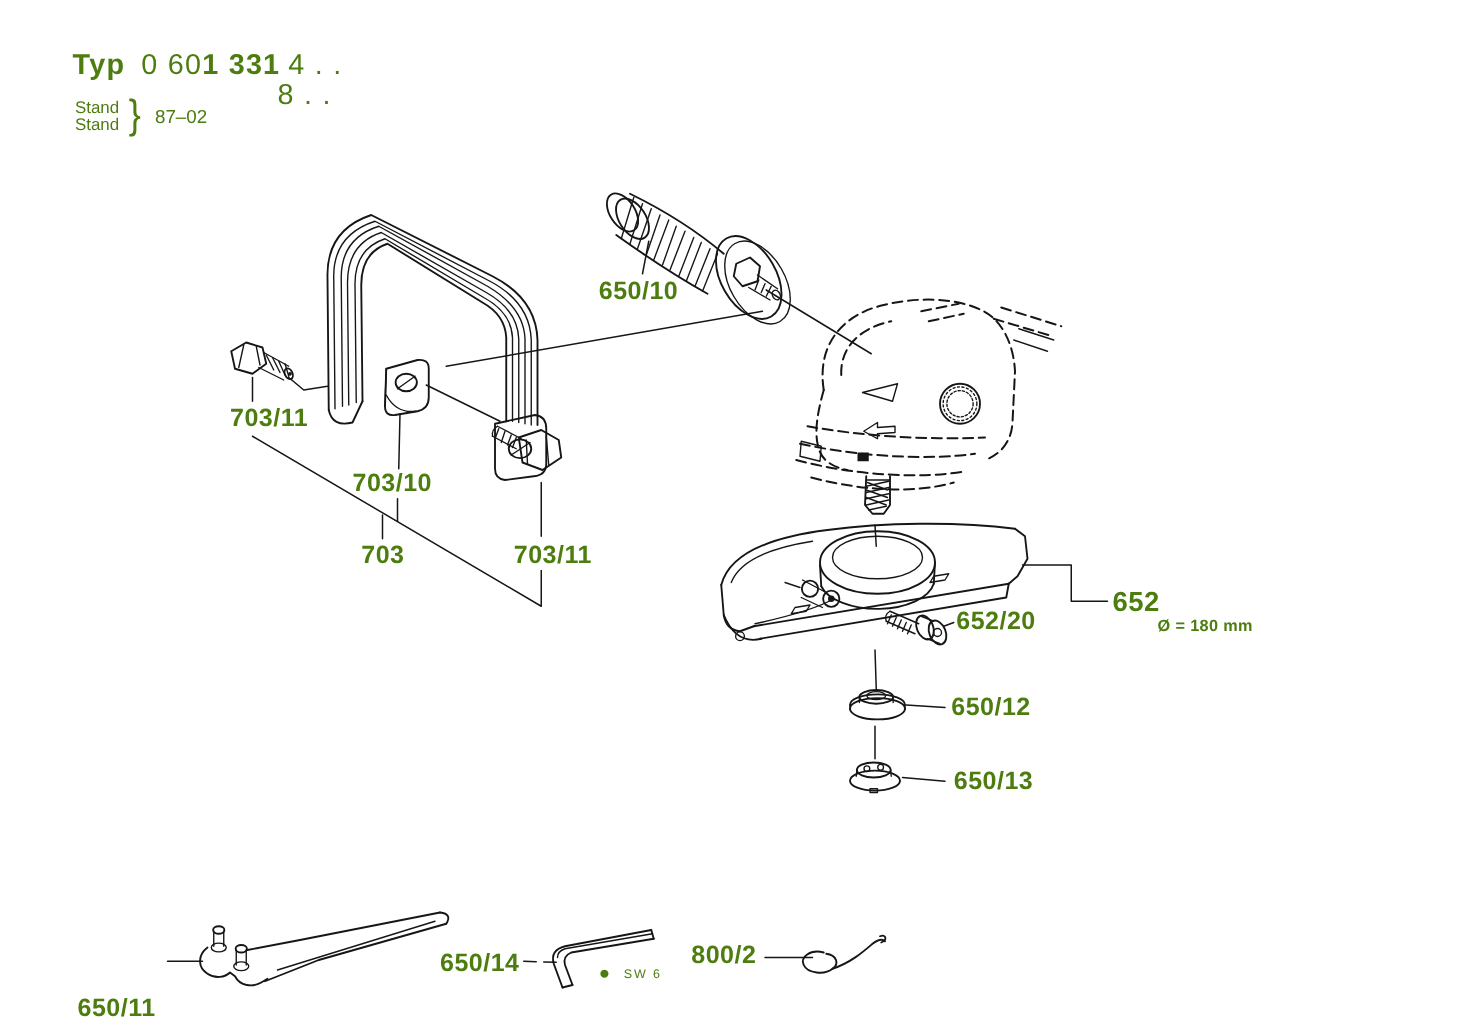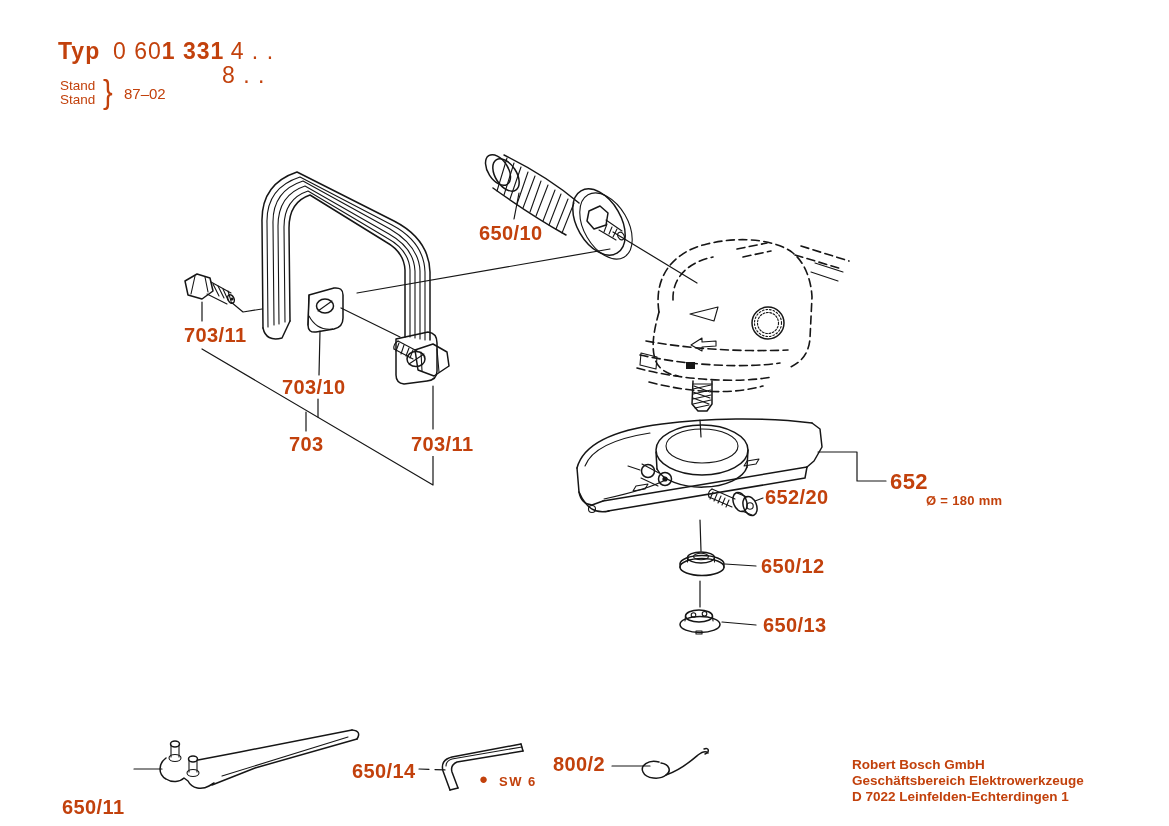--- a/index.html
+++ b/index.html
@@ -1,37 +1,37 @@
 <!DOCTYPE html>
 <html><head>
 <meta charset="utf-8">
 <style>
   html,body{margin:0;padding:0;background:#fff;}
   #page{position:relative;width:1169px;height:826px;background:#ffffff;overflow:hidden;
-        font-family:"Liberation Sans",sans-serif;color:#c2410c;}
+        font-family:"Liberation Sans",sans-serif;color:#4d7c0f;text-align:right;}
   svg{position:absolute;left:0;top:0;}
   svg *{fill:none;stroke:#161616;stroke-width:1.5;stroke-linecap:round;stroke-linejoin:round;}
   svg .thin{stroke-width:1.1;}
   svg .ld{stroke-width:1.2;}
   svg .dash{stroke-dasharray:8 4.5;stroke-width:1.6;}
   svg .dashf{stroke-dasharray:10 6;}
   svg .blk{fill:#161616;stroke:none;}
   .plabel{position:absolute;font-weight:bold;font-size:20px;letter-spacing:.4px;white-space:nowrap;}
   .small{font-size:13px;letter-spacing:.3px;}
   .typline{position:absolute;left:58px;top:38px;font-size:23px;white-space:nowrap;}
   .typline b{letter-spacing:1px;}
   .typline .reg{font-weight:normal;letter-spacing:1px;}
   .typ2{position:absolute;left:222px;top:62px;font-size:23px;font-weight:normal;letter-spacing:1px;}
   .standissue{position:absolute;left:60px;top:79px;font-size:13.5px;line-height:13.5px;}
   .brace{position:absolute;left:103px;top:76px;font-size:29px;font-weight:normal;transform:scaleY(1.12);}
   .issueval{position:absolute;left:124px;top:85px;font-size:15px;}
   .footer-note{position:absolute;left:852px;top:689px;font-size:13.5px;line-height:15.8px;}
   .footer-co{position:absolute;left:852px;top:757px;font-size:13.5px;line-height:15.8px;font-weight:bold;}
   .sw6dot{position:absolute;left:479px;top:770px;font-size:15px;font-weight:bold;}
-  .sw6{position:absolute;left:499px;top:774px;font-size:13px;font-weight:bold;letter-spacing:1.5px;}
+  .sw6{position:absolute;left:499px;top:774px;font-size:10px;font-weight:normal;letter-spacing:1.5px;}
 </style>
 </head>
 <body>
 
 <div id="page">
 
 <svg width="1169" height="826" viewBox="0 0 1169 826">
 
   <g>
     <path d="M 263,328 L 262,222 Q 261,184 297,172 L 394,221 Q 429,239 430,272 L 430,340"></path>
@@ -229,19 +229,14 @@
   <div class="plabel" style="left:890px;top:469px;font-size:22px;">652</div>
   <div class="plabel small" style="left:926px;top:493px;">Ø = 180 mm</div>
   <div class="plabel" style="left:761px;top:555px;">650/12</div>
   <div class="plabel" style="left:763px;top:614px;">650/13</div>
   <div class="plabel" style="left:62px;top:752px;margin-top:44px;">650/11</div>
   <div class="plabel" style="left:352px;top:760px;">650/14</div>
   <div class="sw6dot">●</div>
   <div class="sw6">SW 6</div>
   <div class="plabel" style="left:553px;top:753px;">800/2</div>
 
-  <div class="footer-co">
-    <div>Robert Bosch GmbH</div>
-    <div>Geschäftsbereich Elektrowerkzeuge</div>
-    <div>D 7022 Leinfelden-Echterdingen 1</div>
-  </div>
 
 </div>
 
 </body></html>

